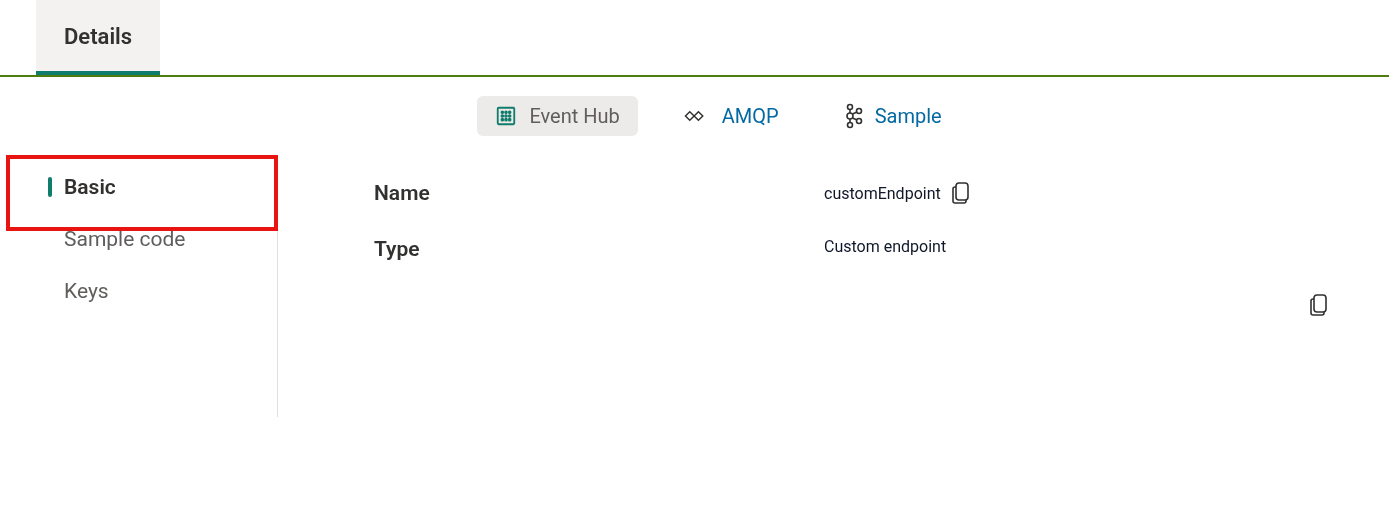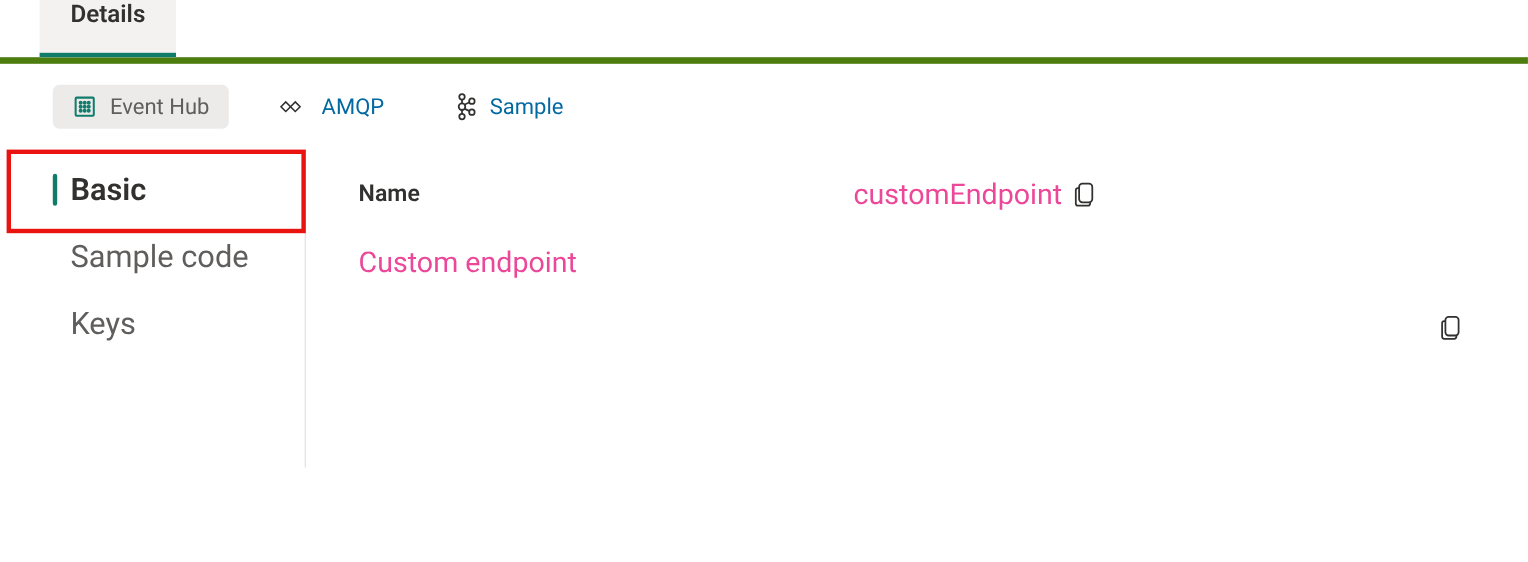--- a/index.html
+++ b/index.html
@@ -14,41 +14,42 @@
       background: #ffffff;
       width: 1389px;
       height: 511px;
       overflow: hidden;
     }
 
     
     .top-tabs {
       display: flex;
       align-items: flex-end;
-      border-bottom: 6px solid #4d7c0f;
+      border-bottom: 2px solid #4d7c0f;
       padding-left: 36px;
-      height: 58px;
+      height: 77px;
     }
     .top-tab {
       padding: 24px 28px 22px 28px;
       font-size: 22px;
       font-weight: 600;
       color: #323130;
       background: #f3f2f1;
       border-bottom: 4px solid #107c6c;
       position: relative;
       cursor: pointer;
     }
 
     
     .source-row {
       display: flex;
       align-items: center;
       gap: 28px;
       padding: 18px 0 18px 48px;
+      justify-content: center;
     }
     .source-pill {
       display: flex;
       align-items: center;
       gap: 12px;
       padding: 8px 18px;
       border-radius: 6px;
       font-size: 20px;
       color: #0369a1;
       cursor: pointer;
@@ -81,21 +82,21 @@
       position: absolute;
       top: 0px;
       left: 0px;
       width: 272px;
       height: 76px;
       border: 4px solid #e9130f;
       pointer-events: none;
     }
     .sidenav-item {
       padding: 14px 0 14px 58px;
-      font-size: 28px;
+      font-size: 21px;
       color: #605e5c;
       cursor: pointer;
       position: relative;
     }
     .sidenav-item.active {
       font-weight: 600;
       color: #323130;
     }
     .sidenav-item.active::before {
       content: "";
@@ -108,38 +109,39 @@
       border-radius: 2px;
     }
 
     
     .details-pane {
       flex: 1;
       padding: 10px 60px 0 48px;
     }
     .field-row {
       display: flex;
-      align-items: center;
+      align-items: flex-start;
       padding: 16px 0;
+      margin-left: 48px;
     }
     .field-label {
       width: 450px;
       font-size: 21px;
       font-weight: 600;
       color: #323130;
     }
     .field-value-wrap {
       display: flex;
       align-items: center;
       gap: 10px;
       flex: 1;
     }
     .field-value {
-      font-size: 26px;
-      color: #ec4899;
+      font-size: 16px;
+      color: #0f172a;
       font-weight: 400;
     }
     .copy-btn {
       display: inline-flex;
       align-items: center;
       justify-content: center;
       cursor: pointer;
       color: #323130;
     }
     .copy-btn.right-align {
@@ -230,20 +232,21 @@
             <svg width="20" height="24" viewBox="0 0 20 24" fill="none" stroke="#323130" stroke-width="1.6">
               <rect x="5" y="2" width="12" height="17" rx="3"></rect>
               <path d="M5 6 H4 a2 2 0 0 0 -2 2 v12 a2 2 0 0 0 2 2 h9 a2 2 0 0 0 2 -2 v-1"></path>
             </svg>
           </span>
         </span>
       </div>
     </div>
 
     <div class="field-row">
+      <div class="field-label">Type</div>
       <div class="field-value-wrap">
         <span class="field-value">Custom endpoint</span>
       </div>
     </div>
 
     <div class="field-row">
       <div class="field-value-wrap">
         <span class="field-value"></span>
         <span class="copy-btn right-align">
           <span>

